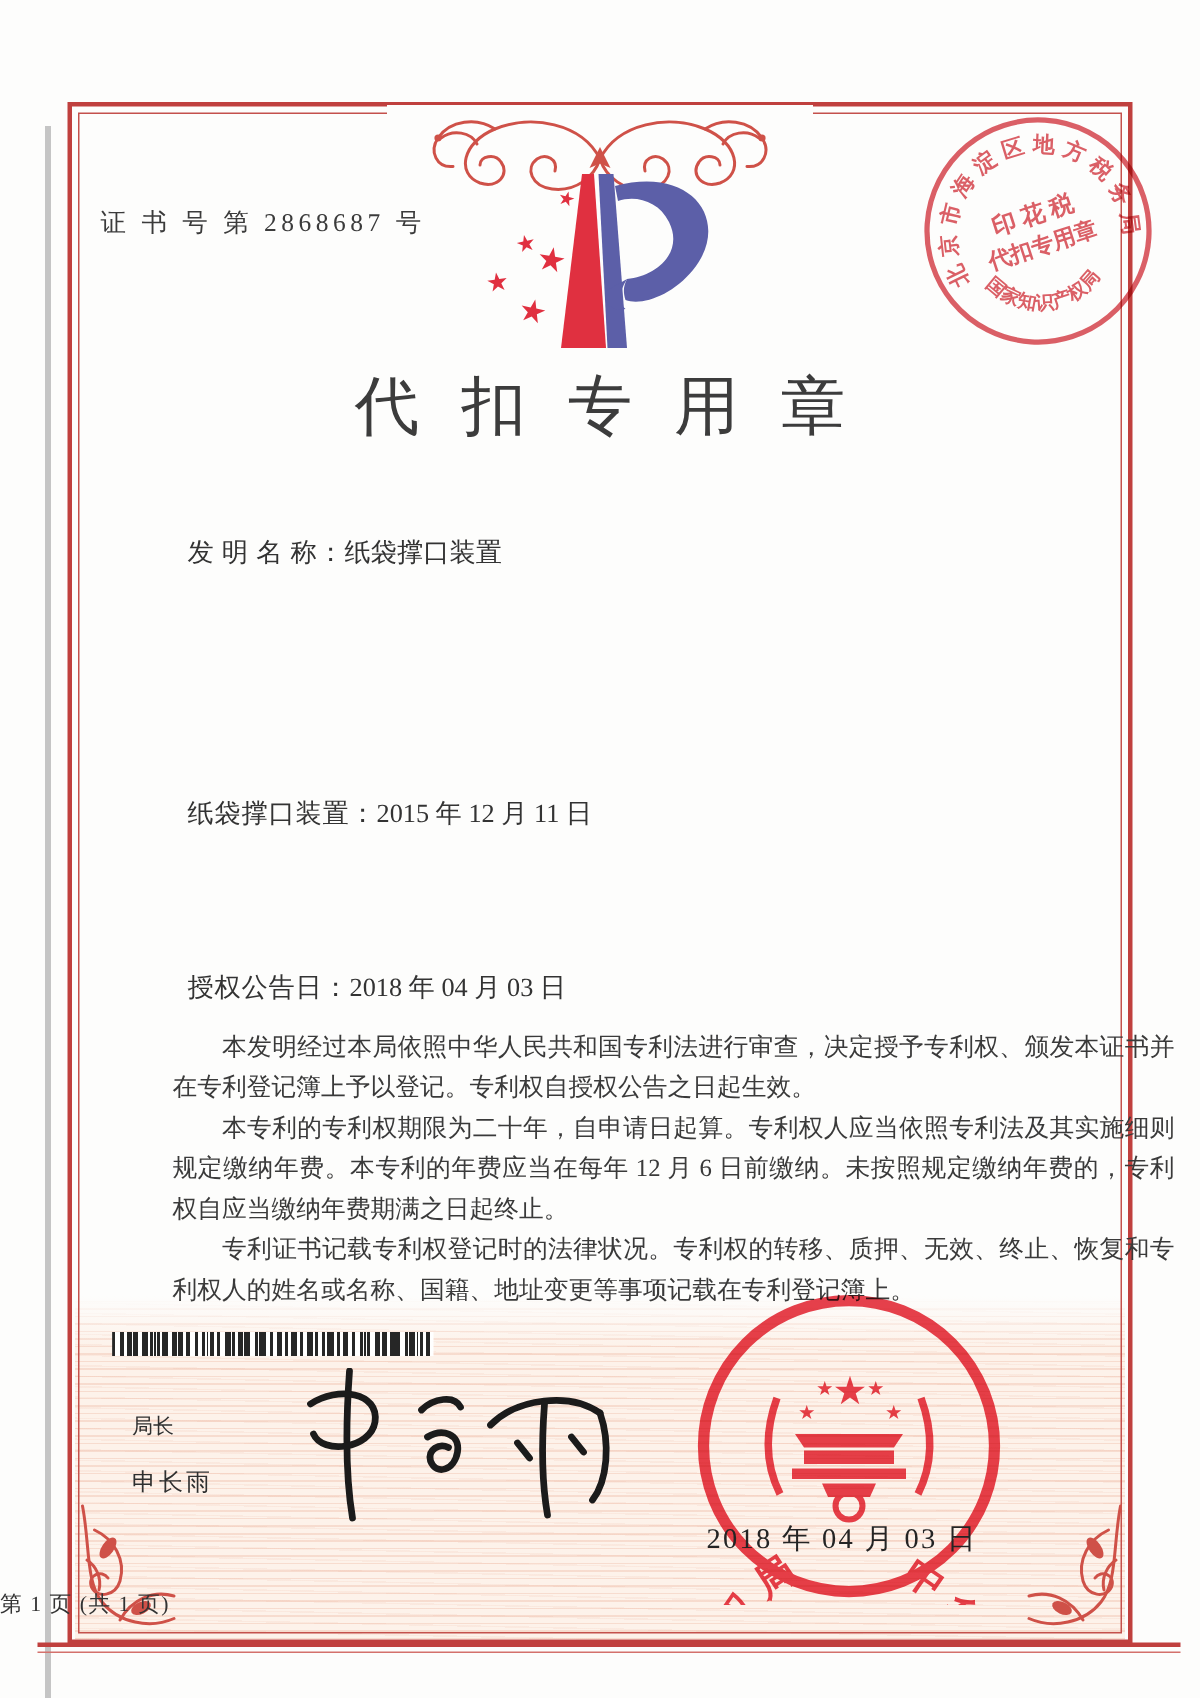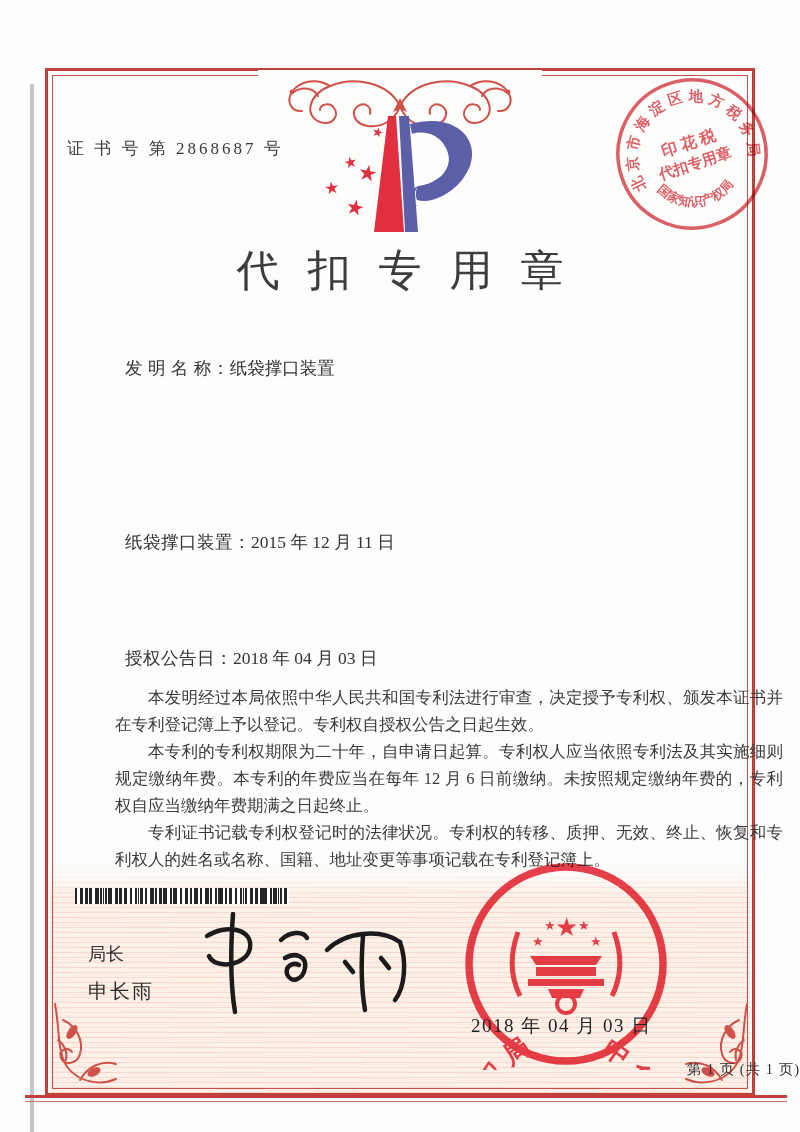--- a/index.html
+++ b/index.html
@@ -36,29 +36,29 @@
   
   .body-text{position:absolute;left:67px;top:684px;width:668px;font-size:16.5px;line-height:27px;
              text-align:justify;color:#3a3a3a;z-index:3;margin-left:48px;}
   .body-text p{margin:0;text-indent:2em;}
   
   .barcode{position:absolute;left:75px;top:888px;width:214px;height:16px;z-index:3;background:#fff;
     background-image:repeating-linear-gradient(90deg,#262626 0 2px,rgba(0,0,0,0) 2px 5px),
                      repeating-linear-gradient(90deg,#262626 0 1px,rgba(0,0,0,0) 1px 7px),
                      repeating-linear-gradient(90deg,#262626 0 2px,rgba(0,0,0,0) 2px 11px);}
   
-  .director-title{position:absolute;left:88px;top:942px;font-size:18px;color:#2f2f2f;z-index:3;}
-  .director-name{position:absolute;left:88px;top:978px;font-size:20px;color:#2f2f2f;letter-spacing:2px;z-index:3;}
+  .director-title{position:absolute;left:88px;top:942px;font-size:14px;color:#2f2f2f;z-index:3;}
+  .director-name{position:absolute;left:88px;top:978px;font-size:16px;color:#2f2f2f;letter-spacing:2px;z-index:3;}
   .signature{position:absolute;left:195px;top:912px;z-index:3;}
   
   .seal{position:absolute;left:460px;top:858px;width:212px;height:212px;z-index:4;opacity:.93;mix-blend-mode:multiply;}
   .seal-date{position:absolute;left:471px;top:1013px;font-size:19px;color:#242424;letter-spacing:1.5px;z-index:5;white-space:nowrap;}
   .stamp{position:absolute;left:612px;top:74px;width:160px;height:160px;z-index:4;transform:rotate(-18deg);opacity:.88;mix-blend-mode:multiply;}
   
-  .footer{position:absolute;left:0;top:1060px;width:100%;text-align:right;font-size:14.5px;color:#333;z-index:3;letter-spacing:1px;}
+  .footer{position:absolute;left:0;top:1060px;width:100%;text-align:left;font-size:14.5px;color:#333;z-index:3;letter-spacing:1px;}
 </style>
 </head>
 <body>
 
 <div id="page">
 
   <div class="scan-edge"></div>
   <div class="band">
       <div class="band-fade"></div>
     </div>

